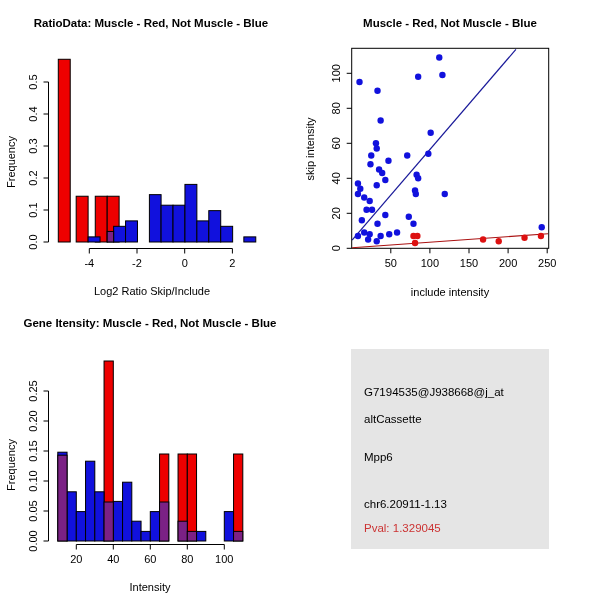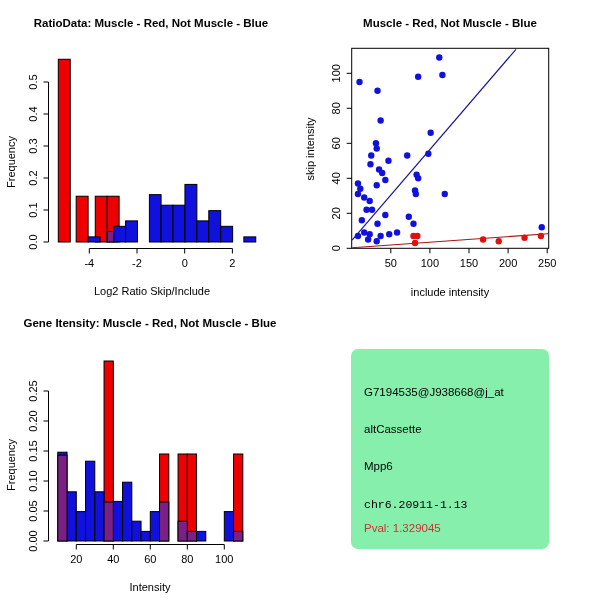--- a/index.html
+++ b/index.html
@@ -4,21 +4,21 @@
 <style>
   html,body{margin:0;padding:0;background:#ffffff;}
   .canvas{position:relative;width:600px;height:600px;background:#ffffff;overflow:hidden;
           font-family:"Liberation Sans", sans-serif;}
   svg text{font-family:"Liberation Sans", sans-serif;fill:#000;}
   svg .t{font-size:11.5px;font-weight:bold;}
   svg .lab{font-size:11px;}
   svg .tick{font-size:11px;}
   .info-panel{position:absolute;left:351px;top:349px;width:198px;height:200px;}
   .info-line{position:absolute;left:13px;font-size:11.5px;color:#000;white-space:nowrap;}
-  .il0{top:37px;} .il1{top:74px;} .il2{top:111px;} .il3{top:149px;} .il4{top:173px;}
+  .il0{top:37px;} .il1{top:64px;} .il2{top:102px;} .il3{top:149px;} .il4{top:173px;}
 </style>
 </head>
 <body>
 
 <div class="canvas">
   <svg id="fig" width="600" height="600" viewBox="0 0 600 600">
       <g>
         <line x1="48.5" y1="82" x2="48.5" y2="242" stroke="#000"></line>
         <line x1="43.5" y1="242" x2="48.5" y2="242" stroke="#000"></line>
         <line x1="43.5" y1="210" x2="48.5" y2="210" stroke="#000"></line>
@@ -189,20 +189,20 @@
       <text x="33" y="511" class="tick" text-anchor="middle" dominant-baseline="central" transform="rotate(-90 33 511)">0.05</text>
       <text x="33" y="481" class="tick" text-anchor="middle" dominant-baseline="central" transform="rotate(-90 33 481)">0.10</text>
       <text x="33" y="451" class="tick" text-anchor="middle" dominant-baseline="central" transform="rotate(-90 33 451)">0.15</text>
       <text x="33" y="421" class="tick" text-anchor="middle" dominant-baseline="central" transform="rotate(-90 33 421)">0.20</text>
       <text x="33" y="391" class="tick" text-anchor="middle" dominant-baseline="central" transform="rotate(-90 33 391)">0.25</text>
       <text x="150" y="327" class="t" text-anchor="middle">Gene Itensity: Muscle - Red, Not Muscle - Blue</text>
       <text x="150" y="591" class="lab" text-anchor="middle">Intensity</text>
       <text x="11" y="465" class="lab" text-anchor="middle" dominant-baseline="central" transform="rotate(-90 11 465)">Frequency</text>
     </svg>
 
-  <div class="info-panel" style="background: #86efac; border-radius: 7px;">
+  <div class="info-panel" style="background: #e5e5e5;">
     <div class="info-line il0" style="color: rgb(0, 0, 0);">G7194535@J938668@j_at</div>
     <div class="info-line il1" style="color: rgb(0, 0, 0);">altCassette</div>
     <div class="info-line il2" style="color: rgb(0, 0, 0);">Mpp6</div>
-    <div class="info-line il3" style="color: rgb(0, 0, 0); font-family: Liberation Mono, monospace;">chr6.20911-1.13</div>
+    <div class="info-line il3" style="color: rgb(0, 0, 0);">chr6.20911-1.13</div>
     <div class="info-line il4" style="color: rgb(204, 51, 51);">Pval: 1.329045</div>
   </div>
 </div>
 
 </body></html>

